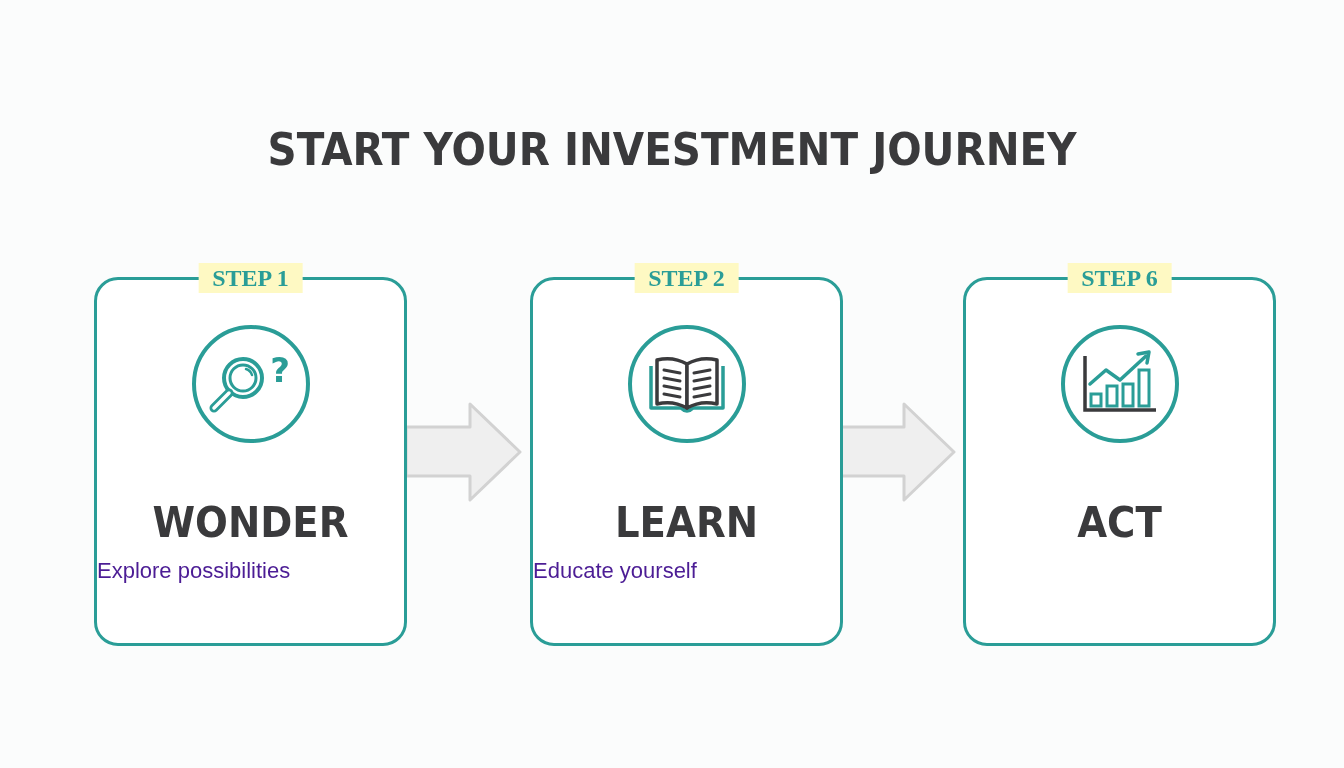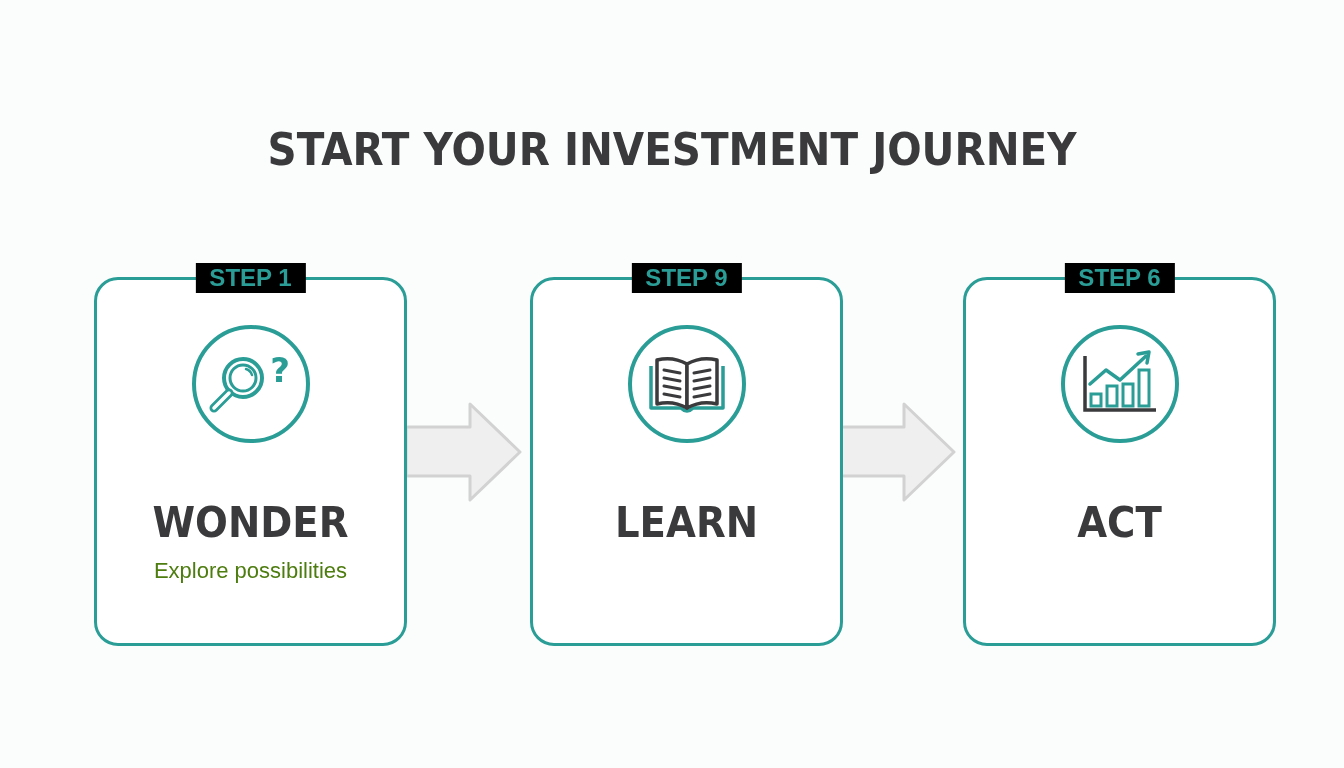--- a/index.html
+++ b/index.html
@@ -41,23 +41,23 @@
       height: 363px;
       border: 3px solid #2a9d97;
       border-radius: 24px;
       background: #ffffff;
     }
     .step-label {
       position: absolute;
       top: -17px;
       left: 50%;
       transform: translateX(-50%);
-      background: #000000;
+      background: #fef9c3;
       padding: 0 14px;
-      font-family: Liberation Sans, sans-serif;
+      font-family: Liberation Serif, serif;
       font-weight: bold;
       font-size: 24px;
       color: #2a9d97;
       white-space: nowrap;
       line-height: 30px;
     }
     .icon-circle {
       position: absolute;
       top: 44px;
       left: 50%;
@@ -75,24 +75,23 @@
       font-weight: bold;
       font-size: 42px;
       color: #3a3a3c;
       transform: scaleX(0.92);
     }
     .card-sub {
       position: absolute;
       top: 278px;
       left: 0;
       width: 100%;
-      text-align: center;
       font-family: "Liberation Sans", sans-serif;
       font-size: 22px;
-      color: #4d7c0f;
+      color: #4c1d95;
     }
   </style>
 </head>
 <body>
 
 <div class="title">START YOUR INVESTMENT JOURNEY</div>
 
 <svg class="arrow" style="left:404px;" viewBox="0 0 118 100">
   <path d="M2 25 L66 25 L66 2 L116 50 L66 98 L66 74 L2 74 Z" fill="#efefef" stroke="#d2d2d2" stroke-width="3" stroke-linejoin="round"></path>
 </svg>
@@ -109,40 +108,41 @@
     <path d="M55 45 A9 9 0 0 1 61 51" fill="none" stroke="#2a9d97" stroke-width="2.5" stroke-linecap="round"></path>
     <line x1="38" y1="69" x2="23" y2="84" stroke="#2a9d97" stroke-width="9" stroke-linecap="round"></line>
     <line x1="38" y1="69" x2="23" y2="84" stroke="#ffffff" stroke-width="3.5" stroke-linecap="round"></line>
     <text x="89" y="58" text-anchor="middle" font-family="DejaVu Sans, sans-serif" font-weight="bold" font-size="34" fill="#2a9d97">?</text>
   </svg>
   <div class="card-heading">WONDER</div>
   <div class="card-sub">Explore possibilities</div>
 </div>
 
 <div class="card" style="left:530px;">
-  <div class="step-label">STEP 9</div>
+  <div class="step-label">STEP 2</div>
   <svg class="icon-circle" viewBox="0 0 120 120">
     <circle cx="60" cy="60" r="57" fill="none" stroke="#2a9d97" stroke-width="4"></circle>
 
     <path d="M24 42 L24 84 L54 84 Q60 90 66 84 L96 84 L96 42" fill="none" stroke="#2a9d97" stroke-width="3.5" stroke-linejoin="round"></path>
 
     <path d="M60 40 Q46 32 30 36 L30 80 Q46 76 60 84 Z" fill="#ffffff" stroke="#3a3a3c" stroke-width="3.5" stroke-linejoin="round"></path>
     <path d="M60 40 Q74 32 90 36 L90 80 Q74 76 60 84 Z" fill="#ffffff" stroke="#3a3a3c" stroke-width="3.5" stroke-linejoin="round"></path>
     <g stroke="#3a3a3c" stroke-width="3" stroke-linecap="round">
       <line x1="37" y1="46" x2="53" y2="49"></line>
       <line x1="37" y1="54" x2="53" y2="57"></line>
       <line x1="37" y1="62" x2="53" y2="65"></line>
       <line x1="37" y1="70" x2="53" y2="73"></line>
       <line x1="67" y1="49" x2="83" y2="46"></line>
       <line x1="67" y1="57" x2="83" y2="54"></line>
       <line x1="67" y1="65" x2="83" y2="62"></line>
       <line x1="67" y1="73" x2="83" y2="70"></line>
     </g>
   </svg>
   <div class="card-heading">LEARN</div>
+  <div class="card-sub">Educate yourself</div>
 </div>
 
 <div class="card" style="left:963px;">
   <div class="step-label">STEP 6</div>
   <svg class="icon-circle" viewBox="0 0 120 120">
     <circle cx="60" cy="60" r="57" fill="none" stroke="#2a9d97" stroke-width="4"></circle>
 
     <path d="M25 32 L25 86 L96 86" fill="none" stroke="#3a3a3c" stroke-width="3.5"></path>
 
     <g fill="none" stroke="#2a9d97" stroke-width="3">

